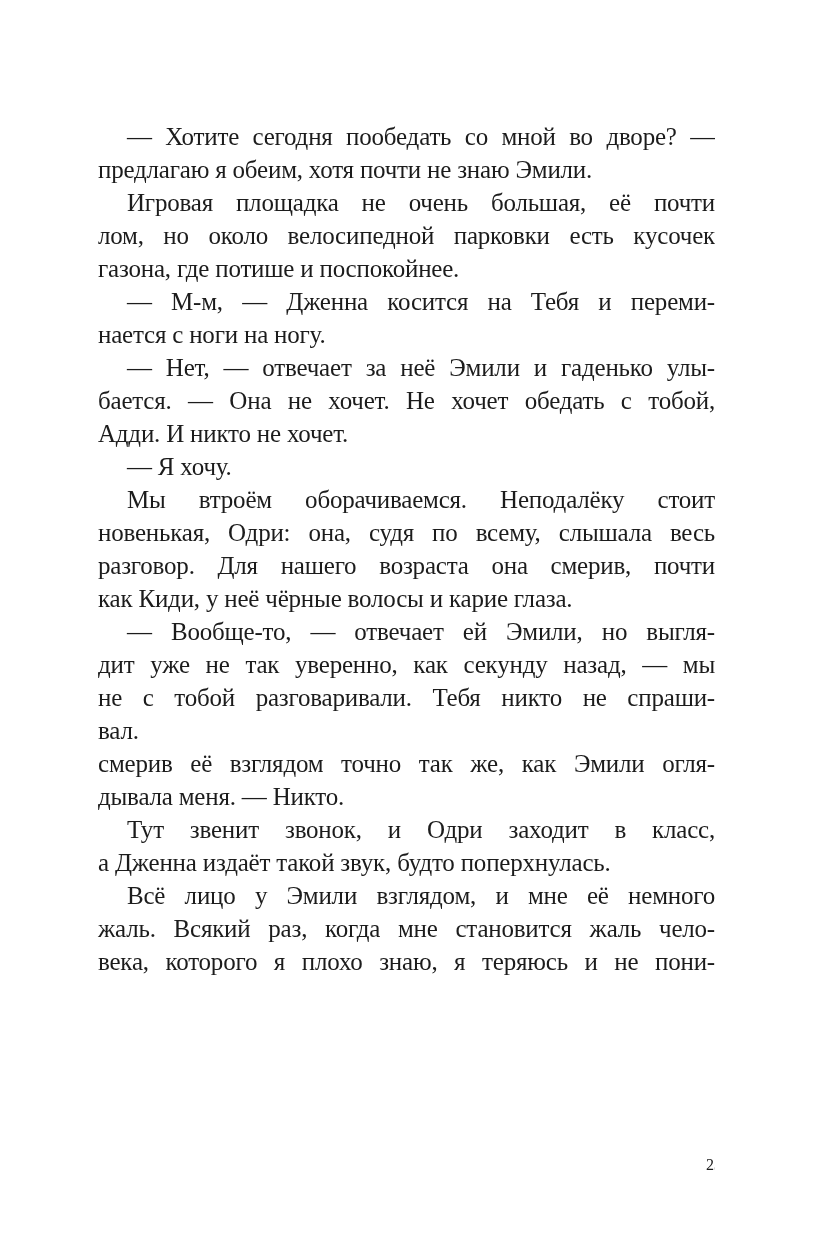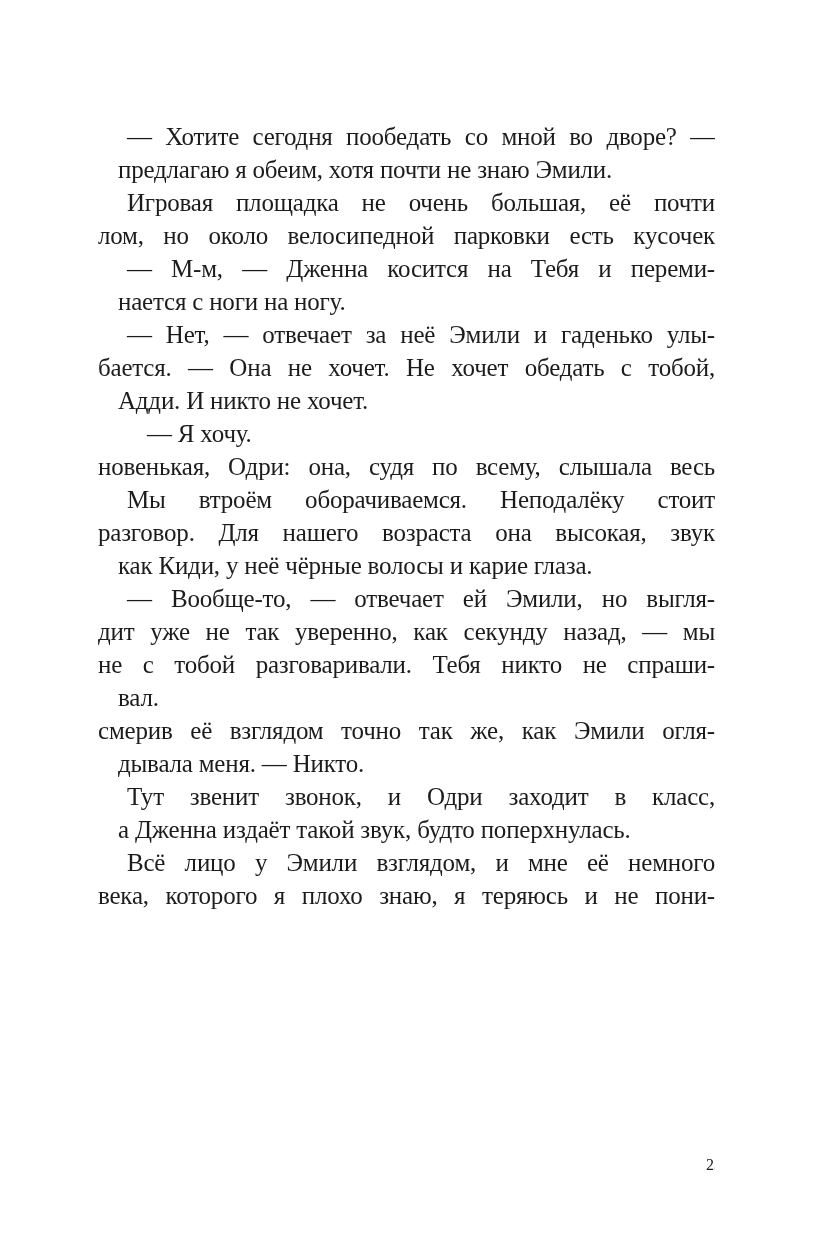--- a/index.html
+++ b/index.html
@@ -22,21 +22,20 @@
     letter-spacing: -0.2px;
   }
   .line {
     text-align: justify;
     text-align-last: justify;
     text-justify: inter-word;
   }
   .line.no-just {
     text-align: left;
     text-align-last: left;
-    margin-left: 20px;
   }
   .line.indent { text-indent: 29px; }
   .page-number {
     position: absolute;
     left: 98px;
     top: 1152px;
     width: 624px;
     text-align: right;
     font-size: 16px;
     line-height: 26px;
@@ -45,35 +44,37 @@
 </style>
 </head>
 <body>
 
 <div class="page">
   <div class="text-block" id="text-block">
       <div class="line indent">— Хотите сегодня пообедать со мной во дворе? —</div>
       <div class="line no-just">предлагаю я обеим, хотя почти не знаю Эмили.</div>
       <div class="line indent">Игровая площадка не очень большая, её почти</div>
       <div class="line">лом, но около велосипедной парковки есть кусочек</div>
+      <div class="line no-just">газона, где потише и поспокойнее.</div>
       <div class="line indent">— М-м, — Дженна косится на Тебя и переми-</div>
       <div class="line no-just">нается с ноги на ногу.</div>
       <div class="line indent">— Нет, — отвечает за неё Эмили и гаденько улы-</div>
       <div class="line">бается. — Она не хочет. Не хочет обедать с тобой,</div>
       <div class="line no-just">Адди. И никто не хочет.</div>
       <div class="line indent no-just">— Я хочу.</div>
+      <div class="line indent">Мы втроём оборачиваемся. Неподалёку стоит</div>
       <div class="line">новенькая, Одри: она, судя по всему, слышала весь</div>
-      <div class="line indent">Мы втроём оборачиваемся. Неподалёку стоит</div>
-      <div class="line">разговор. Для нашего возраста она высокая, звук</div>
+      <div class="line">разговор. Для нашего возраста она смерив, почти</div>
       <div class="line no-just">как Киди, у неё чёрные волосы и карие глаза.</div>
       <div class="line indent">— Вообще-то, — отвечает ей Эмили, но выгля-</div>
       <div class="line">дит уже не так уверенно, как секунду назад, — мы</div>
       <div class="line">не с тобой разговаривали. Тебя никто не спраши-</div>
       <div class="line no-just">вал.</div>
       <div class="line">смерив её взглядом точно так же, как Эмили огля-</div>
       <div class="line no-just">дывала меня. — Никто.</div>
       <div class="line indent">Тут звенит звонок, и Одри заходит в класс,</div>
       <div class="line no-just">а Дженна издаёт такой звук, будто поперхнулась.</div>
       <div class="line indent">Всё лицо у Эмили взглядом, и мне её немного</div>
+      <div class="line">жаль. Всякий раз, когда мне становится жаль чело-</div>
       <div class="line">века, которого я плохо знаю, я теряюсь и не пони-</div>
     </div>
   <div class="page-number">23</div>
 </div>
 
 </body></html>

